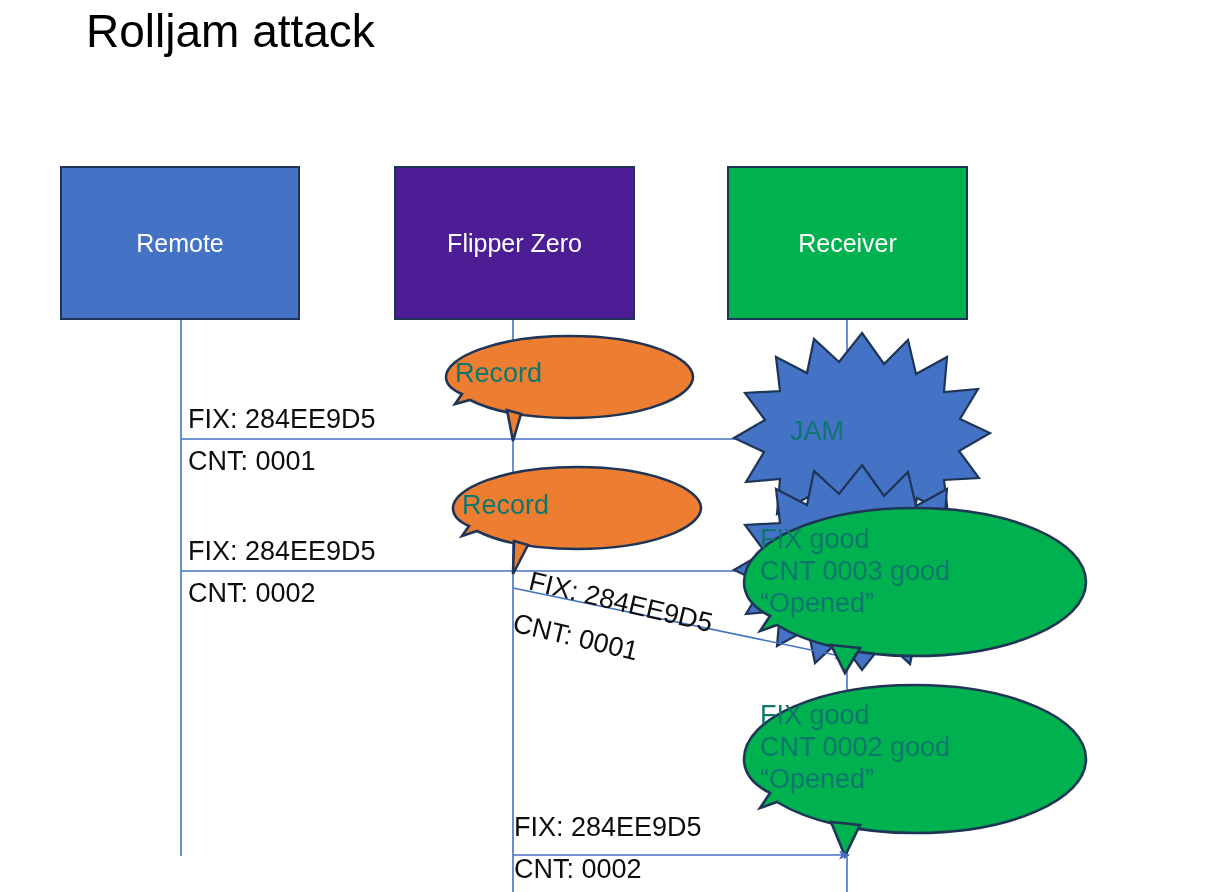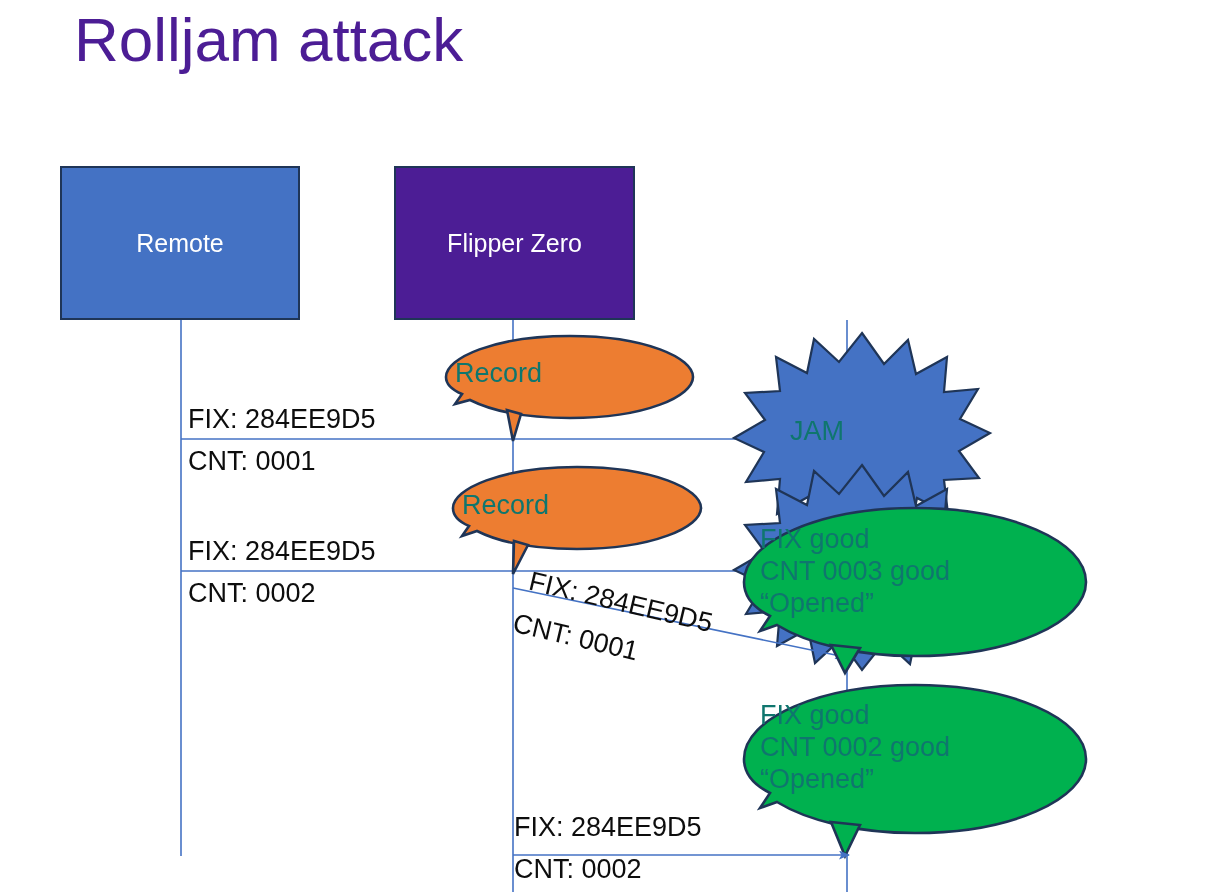--- a/index.html
+++ b/index.html
@@ -24,26 +24,26 @@
   #slide-svg {
     position: absolute;
     left: 0; top: 0;
     width: 1231px;
     height: 892px;
   }
 
   
   .slide-title {
     position: absolute;
-    left: 74px;
+    left: 86px;
     top: 4px;
-    font-size: 62px;
+    font-size: 46px;
     font-weight: 300;
     letter-spacing: 0px;
-    color: #4c1d95;
+    color: #000000;
     white-space: nowrap;
   }
 
   
   .actor-box {
     position: absolute;
     box-sizing: border-box;
     border: 2px solid #1f3557;
     display: flex;
     align-items: center;
@@ -182,20 +182,23 @@
   </svg>
 
   <div class="slide-title">Rolljam attack</div>
 
   <div class="actor-box actor-remote">
     <span>Remote</span>
   </div>
   <div class="actor-box actor-flipper">
     <span>Flipper Zero</span>
   </div>
+  <div class="actor-box actor-receiver">
+    <span>Receiver</span>
+  </div>
 
   <div class="callout-label label-record-1">Record</div>
 
   <div class="callout-label label-record-2">Record</div>
 
   <div class="callout-label label-jam">JAM</div>
 
   <div class="callout-label label-green-1">
     <div>FIX good</div>
     <div>CNT 0003 good</div>

